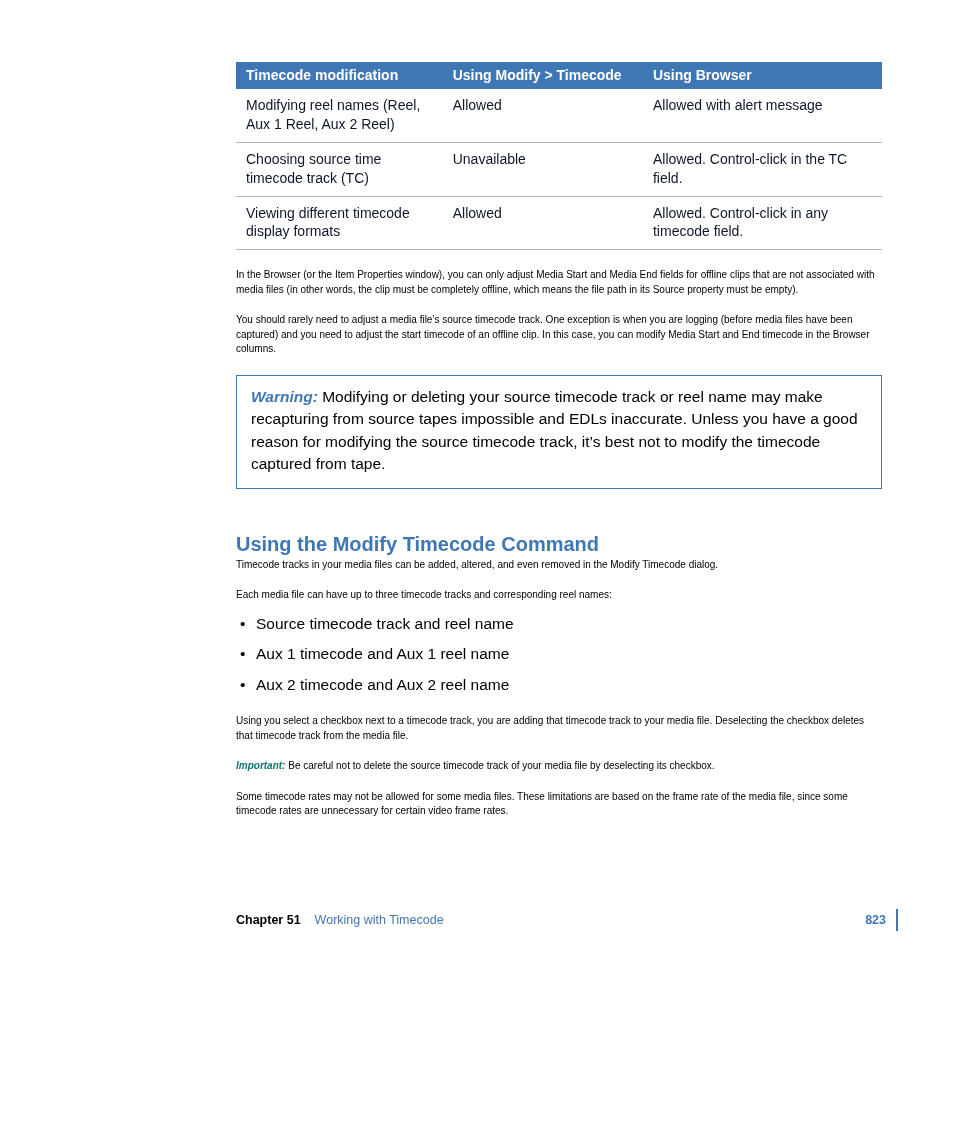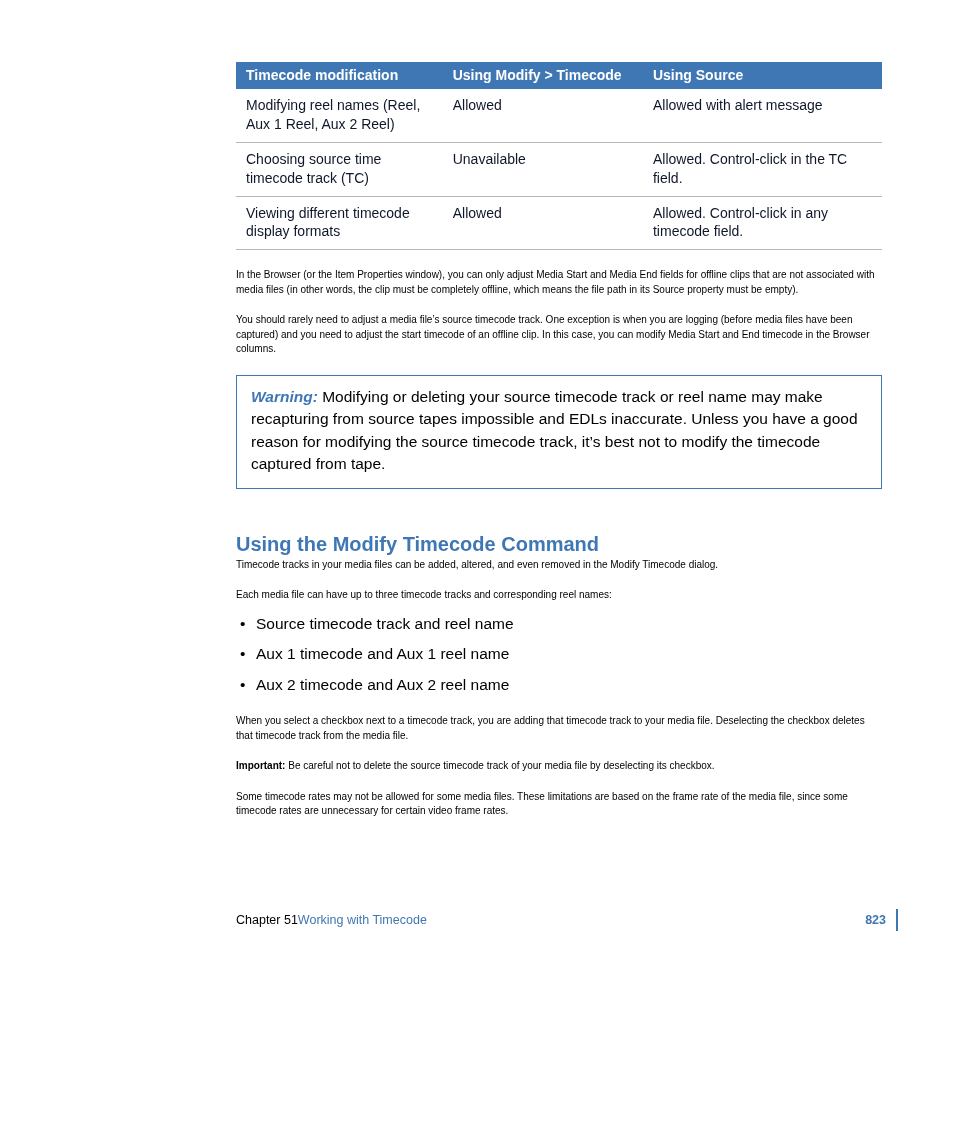--- a/index.html
+++ b/index.html
@@ -92,36 +92,37 @@
   }
   ul.bul li::before {
     content: "•";
     position: absolute;
     left: 4px;
     top: 0;
     color: #000;
   }
 
   .imp .label {
-    color: #000000;
+    color: #0f766e;
+    font-style: italic;
     font-weight: 600;
     margin-top: 18px;
   }
 
   
   .footer {
     position: absolute;
     left: 236px;
     right: 68px;
     bottom: 42px;
     font-size: 12.5px;
     display: flex;
     align-items: baseline;
   }
-  .footer .chap-label { font-weight: 400; }
+  .footer .chap-label { font-weight: 700; margin-right: 14px; }
   .footer .chap-title { color: #3f77b5; }
   .footer .spacer { flex: 1; }
   .footer .pagenum { font-weight: 700; color: #3f77b5; }
   .footer-rule {
     position: absolute;
     right: 56px;
     bottom: 38px;
     width: 2px;
     height: 22px;
     background: #3f77b5;
@@ -131,21 +132,21 @@
 <body>
 
 <div class="page">
   <div class="content">
 
     <table class="tc">
       <thead>
         <tr>
           <th class="c1">Timecode modification</th>
           <th class="c2">Using Modify &gt; Timecode</th>
-          <th class="c3">Using Source</th>
+          <th class="c3">Using Browser</th>
         </tr>
       </thead>
       <tbody>
         <tr>
           <td>Modifying reel names (Reel, Aux 1 Reel, Aux 2 Reel)</td>
           <td>Allowed</td>
           <td>Allowed with alert message</td>
         </tr>
         <tr>
           <td>Choosing source time timecode track (TC)</td>
@@ -170,21 +171,21 @@
     <h2 class="sec">Using the Modify Timecode Command</h2>
     <p class="body" style="margin-top:2px">Timecode tracks in your media files can be added, altered, and even removed in the Modify Timecode dialog.</p>
     <p class="body">Each media file can have up to three timecode tracks and corresponding reel names:</p>
 
     <ul class="bul">
       <li>Source timecode track and reel name</li>
       <li>Aux 1 timecode and Aux 1 reel name</li>
       <li>Aux 2 timecode and Aux 2 reel name</li>
     </ul>
 
-    <p class="body">When you select a checkbox next to a timecode track, you are adding that timecode track to your media file. Deselecting the checkbox deletes that timecode track from the media file.</p>
+    <p class="body">Using you select a checkbox next to a timecode track, you are adding that timecode track to your media file. Deselecting the checkbox deletes that timecode track from the media file.</p>
 
     <p class="body imp">
       <span class="label">Important:</span><span>  Be careful not to delete the source timecode track of your media file by deselecting its checkbox.</span>
     </p>
 
     <p class="body">Some timecode rates may not be allowed for some media files. These limitations are based on the frame rate of the media file, since some timecode rates are unnecessary for certain video frame rates.</p>
 
   </div>
 
   <div class="footer">

